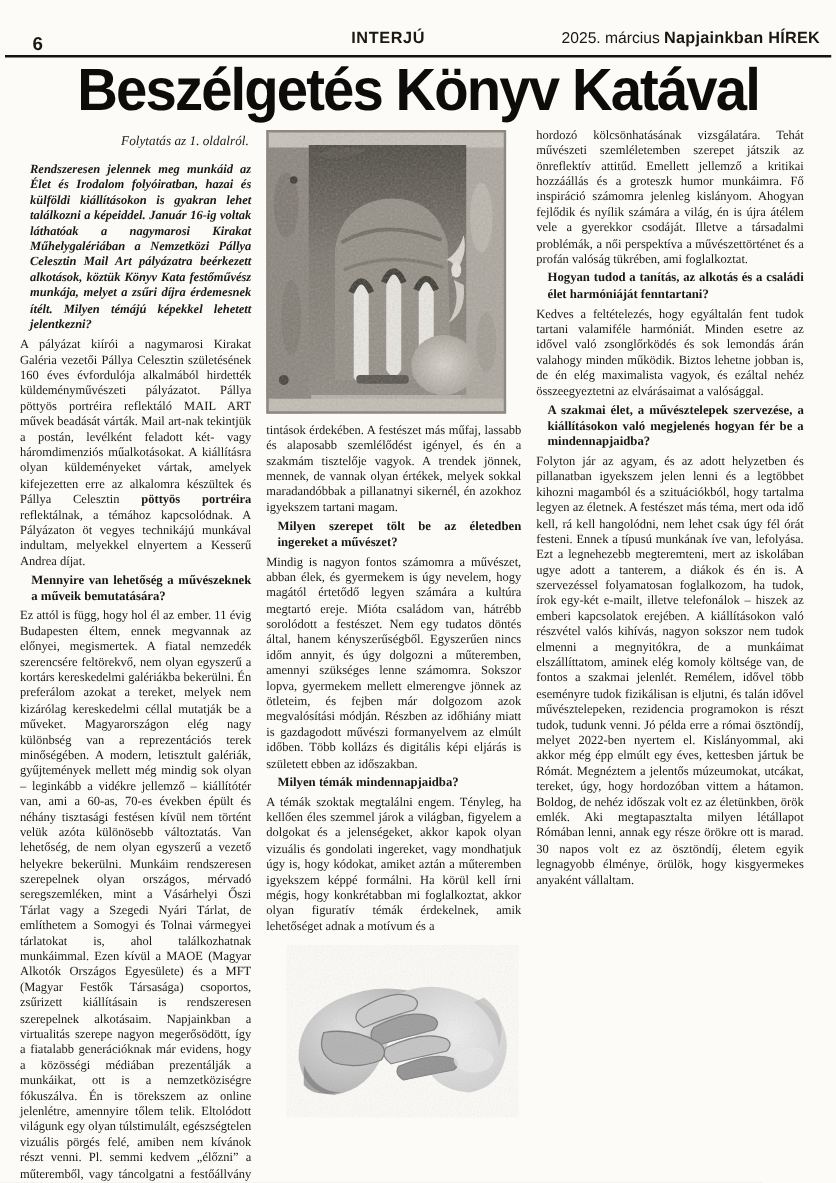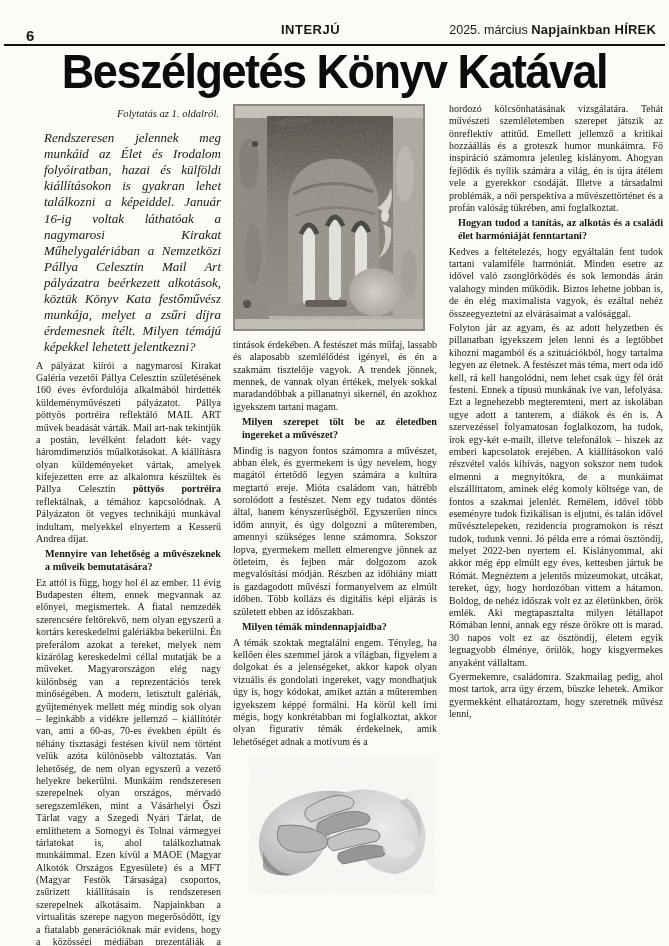--- a/index.html
+++ b/index.html
@@ -30,27 +30,27 @@
   .dateline b{font-size:13px;letter-spacing:.2px;}
   .rule{border:0;border-top:2px solid #151310;margin:0 4px 0 4px;}
   
   .headline{
     font-family:"Liberation Sans",sans-serif;
     font-weight:bold;font-size:45px;letter-spacing:-1.5px;
     text-align:center;margin:3px 0 8px;line-height:1.02;
     transform:scaleY(1.06);color:#0d0c0a;
   }
   
-  .cols{display:flex;gap:12px;padding:0 12px 0 36px;height:842px;overflow:hidden;}
+  .cols{display:flex;gap:12px;padding:0 12px 0 16px;height:842px;overflow:hidden;}
   .col{text-align:justify;font-size:10px;line-height:1.24;}
   .c1{width:185px;flex:0 0 185px;}
   .c2{width:204px;flex:0 0 204px;}
   .c3{width:214px;flex:0 0 214px;}
   .cont{font-style:italic;text-align:right;margin:4px 2px 10px 0;font-size:10.6px;}
-  .intro{font-style:italic;font-weight:normal;margin:0 0 4px 8px;font-size:13px;}
+  .intro{font-style:italic;font-weight:bold;margin:0 0 4px 8px;font-size:10px;}
   p.body{margin:0 0 2px;}
   p.q{font-weight:bold;margin:3px 0 3px 9px;font-size:10.2px;}
   figure{margin:0;padding:0;}
   .fig1{margin:1px 0 8px 0;}
   .fig2{margin:8px 0 0 16px;}
   svg{display:block;}
 </style>
 </head>
 <body>
 
@@ -172,18 +172,18 @@
           <ellipse cx="150" cy="92" rx="16" ry="10" fill="#e9e9e9" opacity="0.8"></ellipse>
           <rect x="0" y="0" width="186" height="138" filter="url(#hnoise)" opacity="0.15"></rect>
         </svg>
       </figure>
     </div>
 
     <div class="col c3">
       <p class="body">hordozó kölcsönhatásának vizsgálatára. Tehát művészeti szemléletemben szerepet játszik az önreflektív attitűd. Emellett jellemző a kritikai hozzáállás és a groteszk humor munkáimra. Fő inspiráció számomra jelenleg kislányom. Ahogyan fejlődik és nyílik számára a világ, én is újra átélem vele a gyerekkor csodáját. Illetve a társadalmi problémák, a női perspektíva a művészettörténet és a profán valóság tükrében, ami foglalkoztat.</p>
       <p class="q">Hogyan tudod a tanítás, az alkotás és a családi élet harmóniáját fenntartani?</p>
       <p class="body">Kedves a feltételezés, hogy egyáltalán fent tudok tartani valamiféle harmóniát. Minden esetre az idővel való zsonglőrködés és sok lemondás árán valahogy minden működik. Biztos lehetne jobban is, de én elég maximalista vagyok, és ezáltal nehéz összeegyeztetni az elvárásaimat a valósággal.</p>
+      <p class="q">A szakmai élet, a művésztelepek szervezése, a kiállításokon való megjelenés hogyan fér be a mindennapjaidba?</p>
       <p class="body">Folyton jár az agyam, és az adott helyzetben és pillanatban igyekszem jelen lenni és a legtöbbet kihozni magamból és a szituációkból, hogy tartalma legyen az életnek. A festészet más téma, mert oda idő kell, rá kell hangolódni, nem lehet csak úgy fél órát festeni. Ennek a típusú munkának íve van, lefolyása. Ezt a legnehezebb megteremteni, mert az iskolában ugye adott a tanterem, a diákok és én is. A szervezéssel folyamatosan foglalkozom, ha tudok, írok egy-két e-mailt, illetve telefonálok – hiszek az emberi kapcsolatok erejében. A kiállításokon való részvétel valós kihívás, nagyon sokszor nem tudok elmenni a megnyitókra, de a munkáimat elszállíttatom, aminek elég komoly költsége van, de fontos a szakmai jelenlét. Remélem, idővel több eseményre tudok fizikálisan is eljutni, és talán idővel művésztelepeken, rezidencia programokon is részt tudok, tudunk venni. Jó példa erre a római ösztöndíj, melyet 2022-ben nyertem el. Kislányommal, aki akkor még épp elmúlt egy éves, kettesben jártuk be Rómát. Megnéztem a jelentős múzeumokat, utcákat, tereket, úgy, hogy hordozóban vittem a hátamon. Boldog, de nehéz időszak volt ez az életünkben, örök emlék. Aki megtapasztalta milyen létállapot Rómában lenni, annak egy része örökre ott is marad. 30 napos volt ez az ösztöndíj, életem egyik legnagyobb élménye, örülök, hogy kisgyermekes anyaként vállaltam.</p>
-      <p class="body">Gyermekemre, családomra. Szakmailag pedig, ahol most tartok, arra úgy érzem, büszke lehetek. Amikor gyermekként elhatároztam, hogy szeretnék művész lenni,</p>
     </div>
 
   </div>
 </div>
 
 </body></html>

